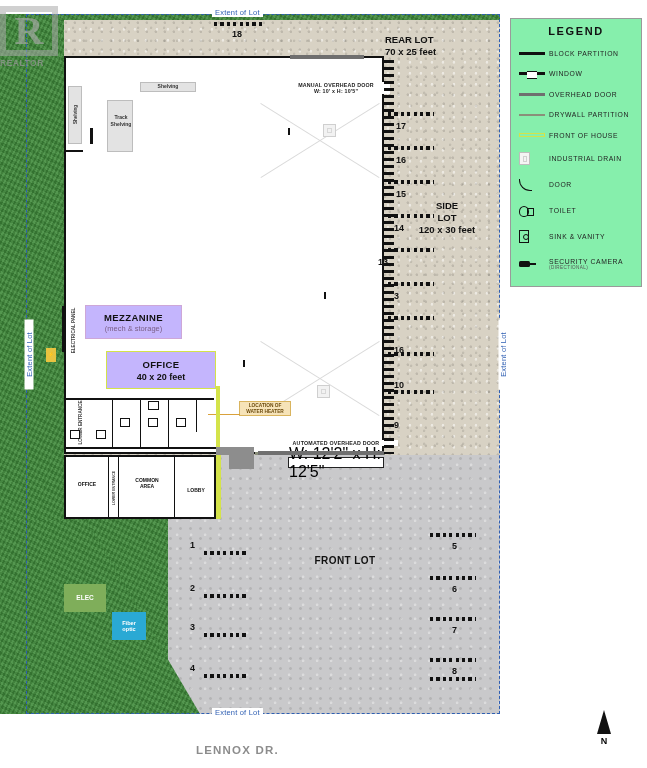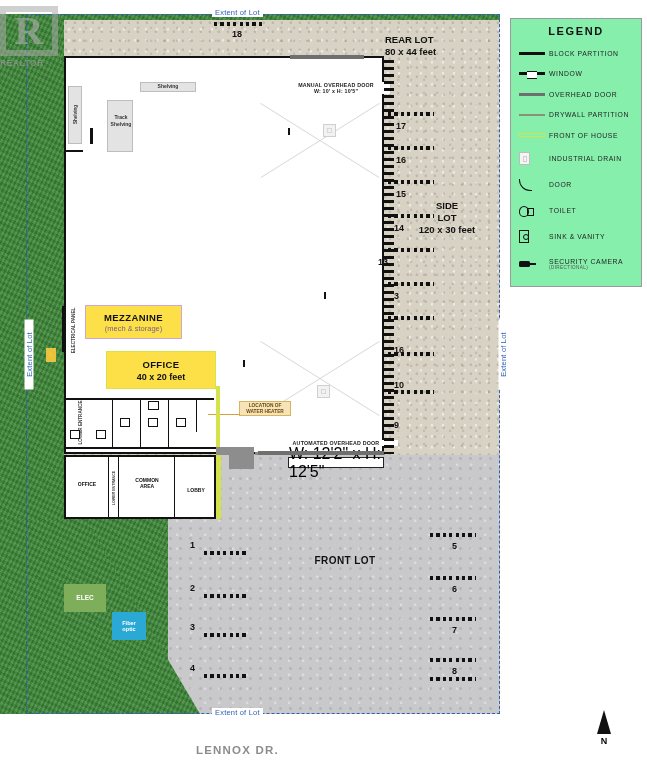--- a/index.html
+++ b/index.html
@@ -55,21 +55,21 @@
   .building {
     position:absolute;
     background:#ffffff;
     border:2.2px solid #111;
   }
   .wh-label { position:absolute; text-align:center; width:160px; }
   .wh-label .t1 { font-size:10.5px; font-weight:bold; letter-spacing:.6px; color:#111; }
   .wh-label .t2 { font-size:9.5px; font-weight:bold; color:#111; margin-top:2px; }
 
   .box-label {
-    position:absolute; background:#fde047; text-align:center;
+    position:absolute; background:#c4b5fd; text-align:center;
     display:flex; flex-direction:column; align-items:center; justify-content:center;
   }
   .box-mezz { border:1.6px solid #cda7d8; }
   .box-mezz .t1 { font-size:9.5px; font-weight:bold; color:#111; letter-spacing:.4px;}
   .box-mezz .t2 { font-size:7.5px; color:#7a5e86; margin-top:1px;}
   .box-office { border:1.8px solid #d4e34a; }
   .box-office .t1 { font-size:9.5px; font-weight:bold; color:#111; letter-spacing:.4px;}
   .box-office .t2 { font-size:9px; font-weight:bold; color:#111; margin-top:2px;}
 
   
@@ -278,21 +278,21 @@
   <div class="ohd" style="left:274px; top:440px; width:124px;">
     <div class="a">AUTOMATED OVERHEAD DOOR</div>
   </div>
   <div class="ohd-box" style="left:288px; top:457px; width:96px; height:11px; display:flex; align-items:center; justify-content:center;">
     <span class="b">W: 12'2" x H: 12'5"</span>
   </div>
   <div class="ohd-bar" style="left:258px; top:451px; width:126px; height:4px; background:#6f6f6f;"></div>
 
   <div class="plan-txt rear-lot" style="left:385px; top:34px; width:110px;">
     <span>REAR LOT</span><br>
-    <span>80 x 44 feet</span>
+    <span>70 x 25 feet</span>
   </div>
 
   <div class="plan-txt side-lot" style="left:415px; top:200px; width:64px;">
     <span>SIDE<br>LOT</span><br>
     <span>120 x 30 feet</span>
   </div>
 
   <div class="plan-txt front-lot" style="left:300px; top:555px; width:90px; text-align:center;">FRONT LOT</div>
 
   <div class="stall" style="left:214px; top:22px; width:48px; height:4px;">

